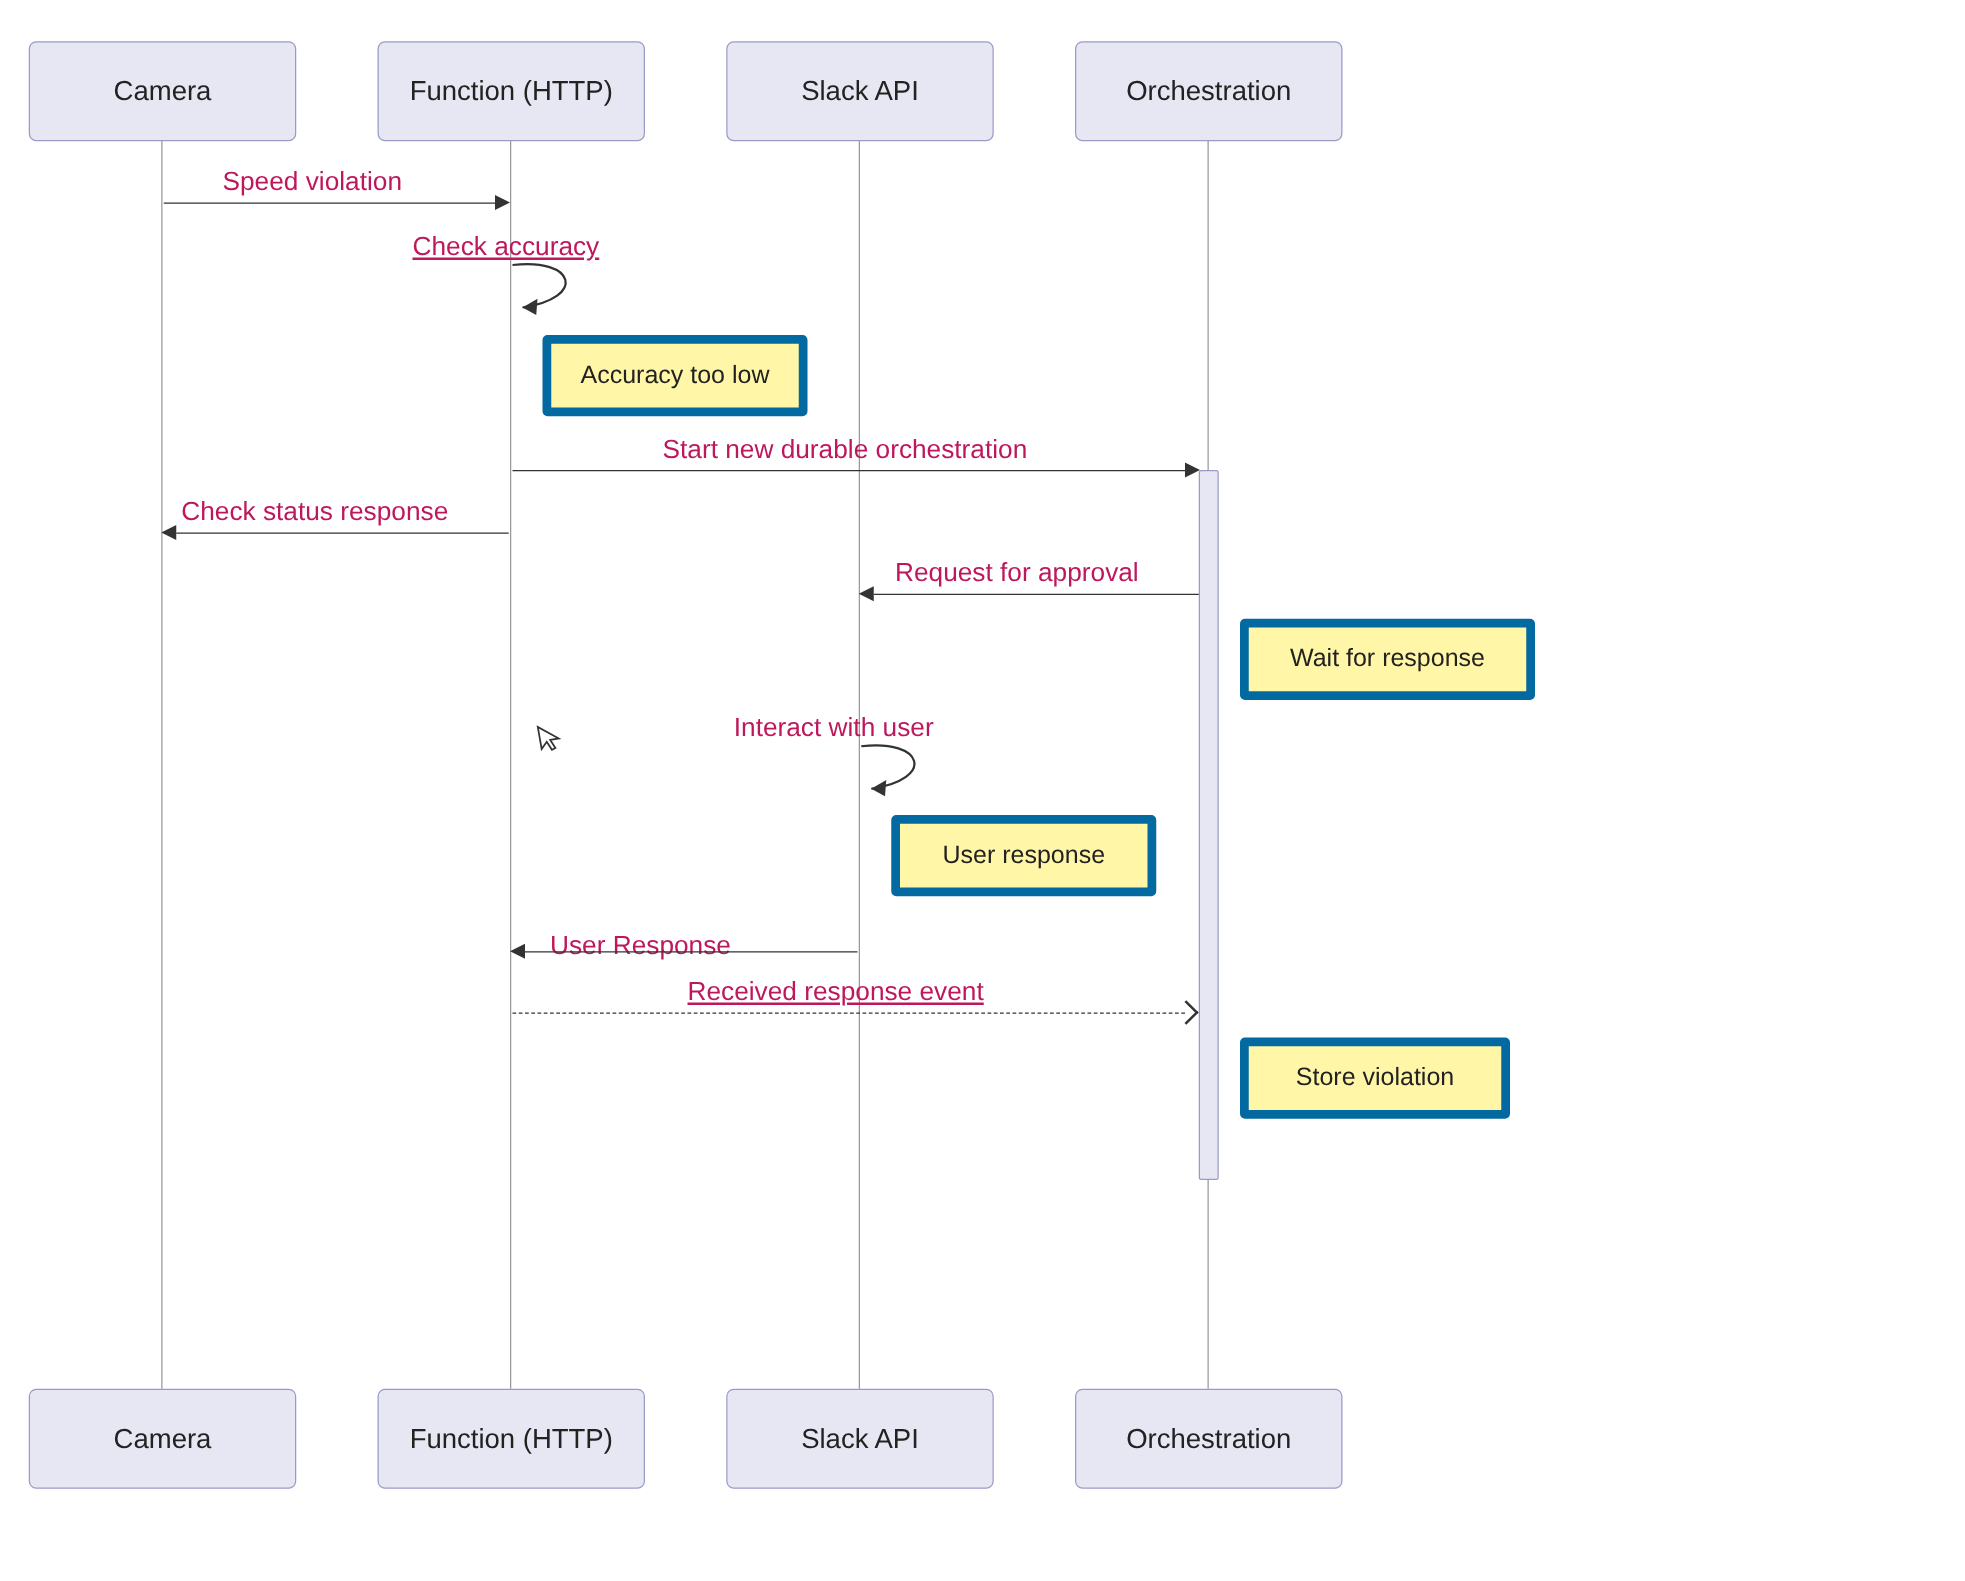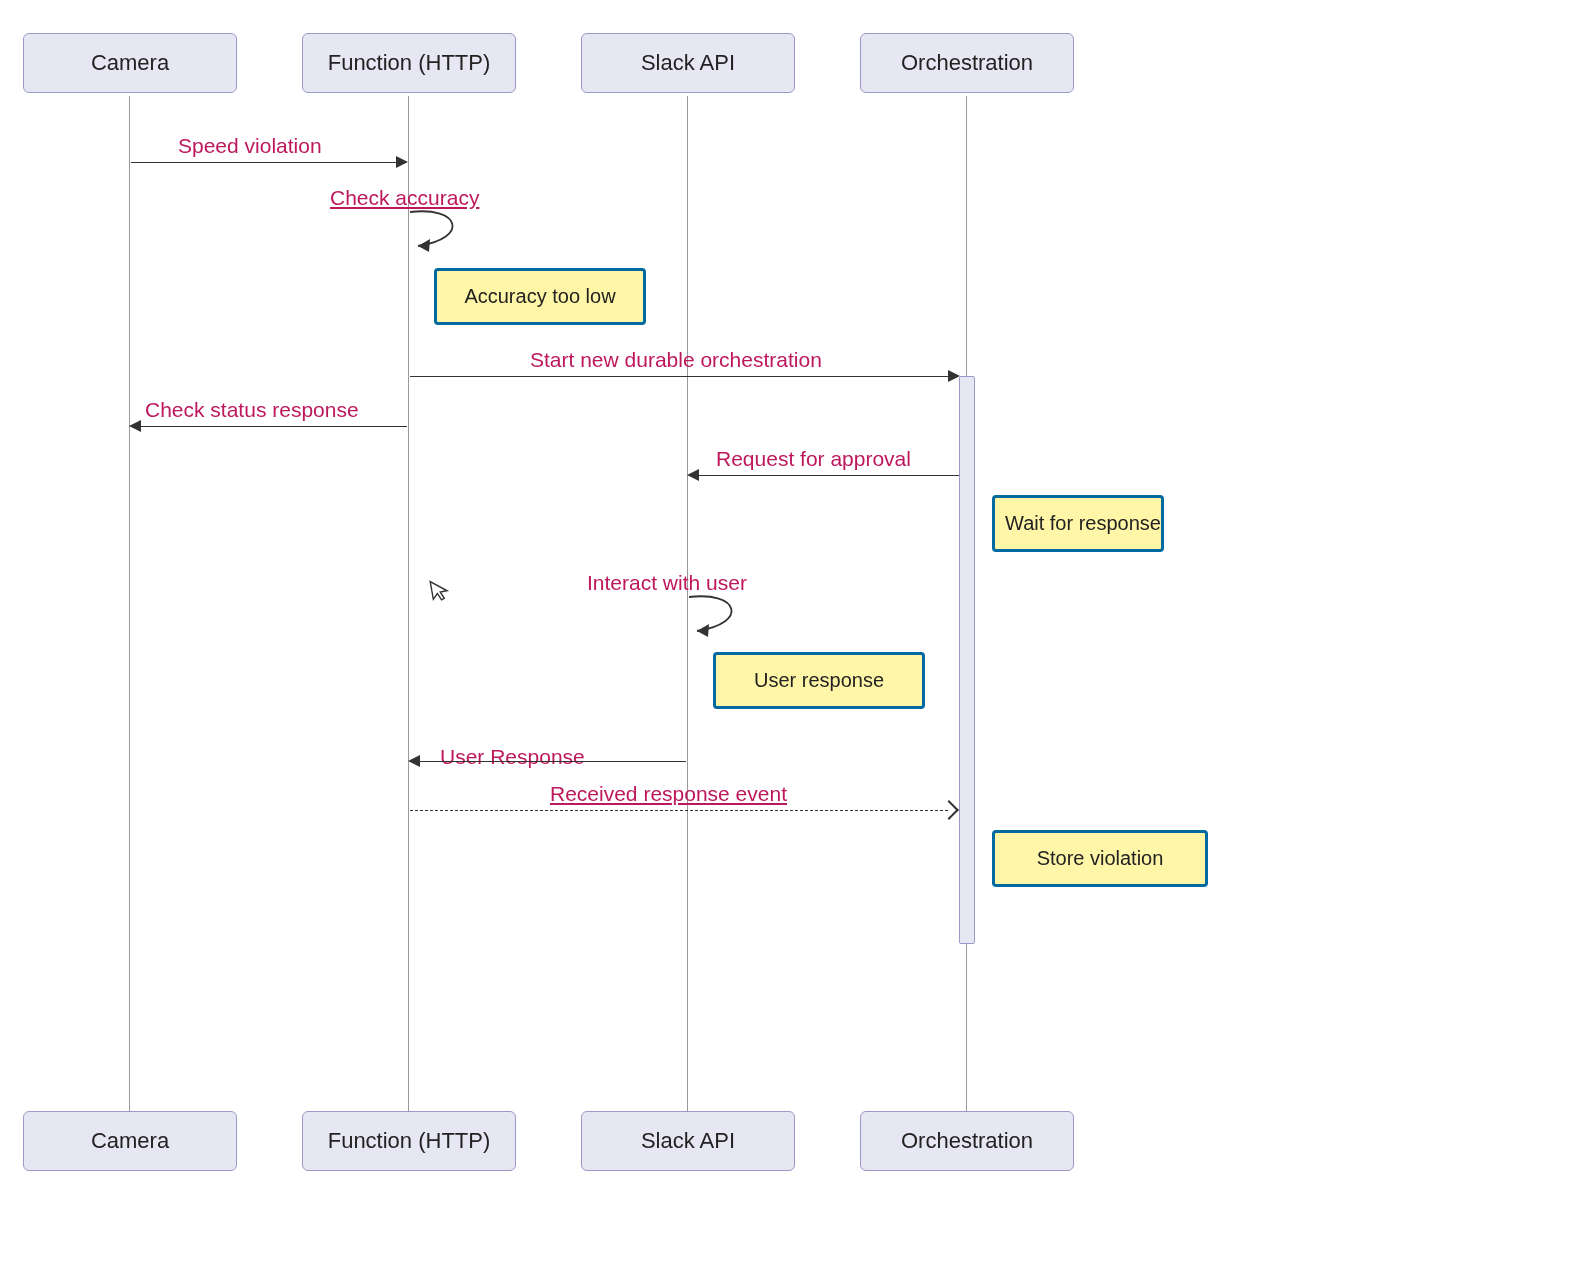--- a/index.html
+++ b/index.html
@@ -14,21 +14,21 @@
     position: relative;
     width: 1572px;
     height: 1265px;
   }
   .participant {
     position: absolute;
     background: #e7e7f4;
     border: 1px solid #9a9ac9;
     border-radius: 6px;
     text-align: center;
-    padding: 16px 0;
+    padding: 26px 0;
     font-size: 22px;
     box-sizing: border-box;
   }
   .lifeline {
     position: absolute;
     width: 0;
     border-left: 1.5px solid #999;
   }
   .activation {
     position: absolute;
@@ -40,21 +40,21 @@
   .msg-label {
     position: absolute;
     font-size: 21px;
     color: #be185d;
     text-align: center;
     white-space: nowrap;
   }
   .note {
     position: absolute;
     background: #fff6a7;
-    border: 3px solid #0369a1;
+    border: 7px solid #0369a1;
     border-radius: 4px;
     text-align: center;
     font-size: 20px;
     padding: 14px 0;
     box-sizing: border-box;
   }
   .arrow-line {
     position: absolute;
     height: 0;
     border-top: 1.8px solid #333;
@@ -133,21 +133,21 @@
   <div class="arrowhead right" style="left:948px; top:370px;"></div>
 
   <div class="msg-label" style="left:145px; top:398px;">Check status response</div>
   <div class="arrow-line" style="left:141px; top:426px; width:266px;"></div>
   <div class="arrowhead left" style="left:129px; top:420px;"></div>
 
   <div class="msg-label" style="left:716px; top:447px;">Request for approval</div>
   <div class="arrow-line" style="left:699px; top:475px; width:260px;"></div>
   <div class="arrowhead left" style="left:687px; top:469px;"></div>
 
-  <div class="note" style="left:992px; top:495px; width:172px;text-align:right;"><span>Wait for response</span></div>
+  <div class="note" style="left:992px; top:495px; width:236px;"><span>Wait for response</span></div>
 
   <div class="msg-label" style="left:587px; top:571px;">Interact with user</div>
   <svg class="self-loop" style="left:687px; top:593px;" width="70" height="50">
     <path d="M 2 4 C 52 -2, 62 30, 10 38" fill="none" stroke="#333" stroke-width="1.8"></path>
     <polygon points="10,38 22,31 21,44" fill="#333"></polygon>
   </svg>
 
   <div class="note" style="left:713px; top:652px; width:212px;"><span>User response</span></div>
 
   <div class="msg-label" style="left:440px; top:733px;margin-top:12px;">User Response</div>

